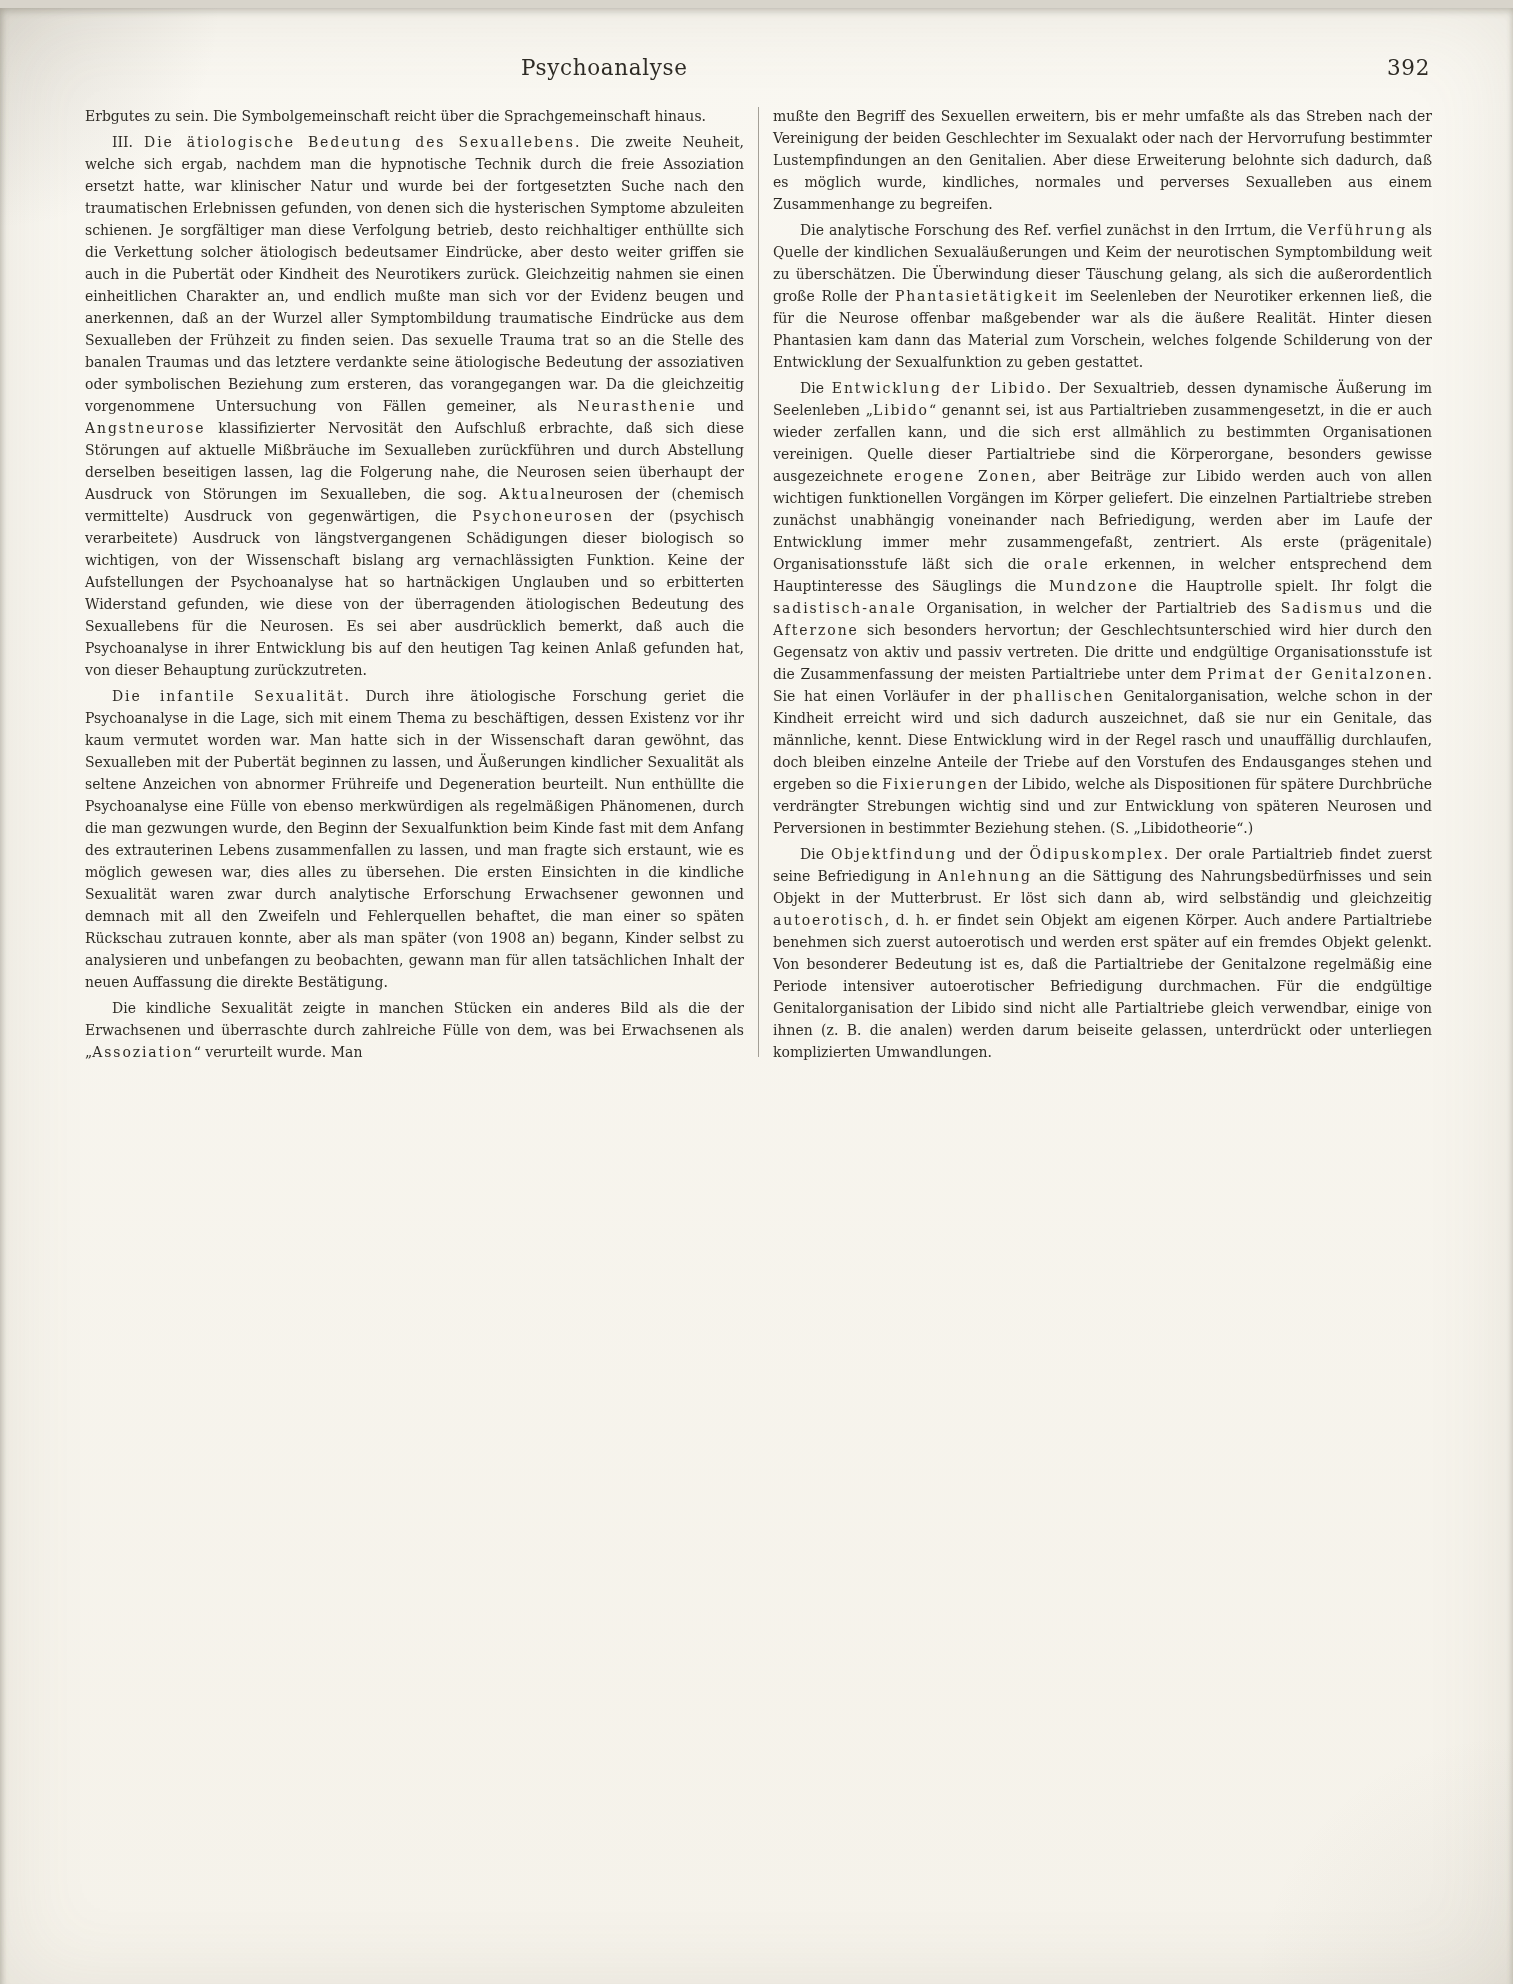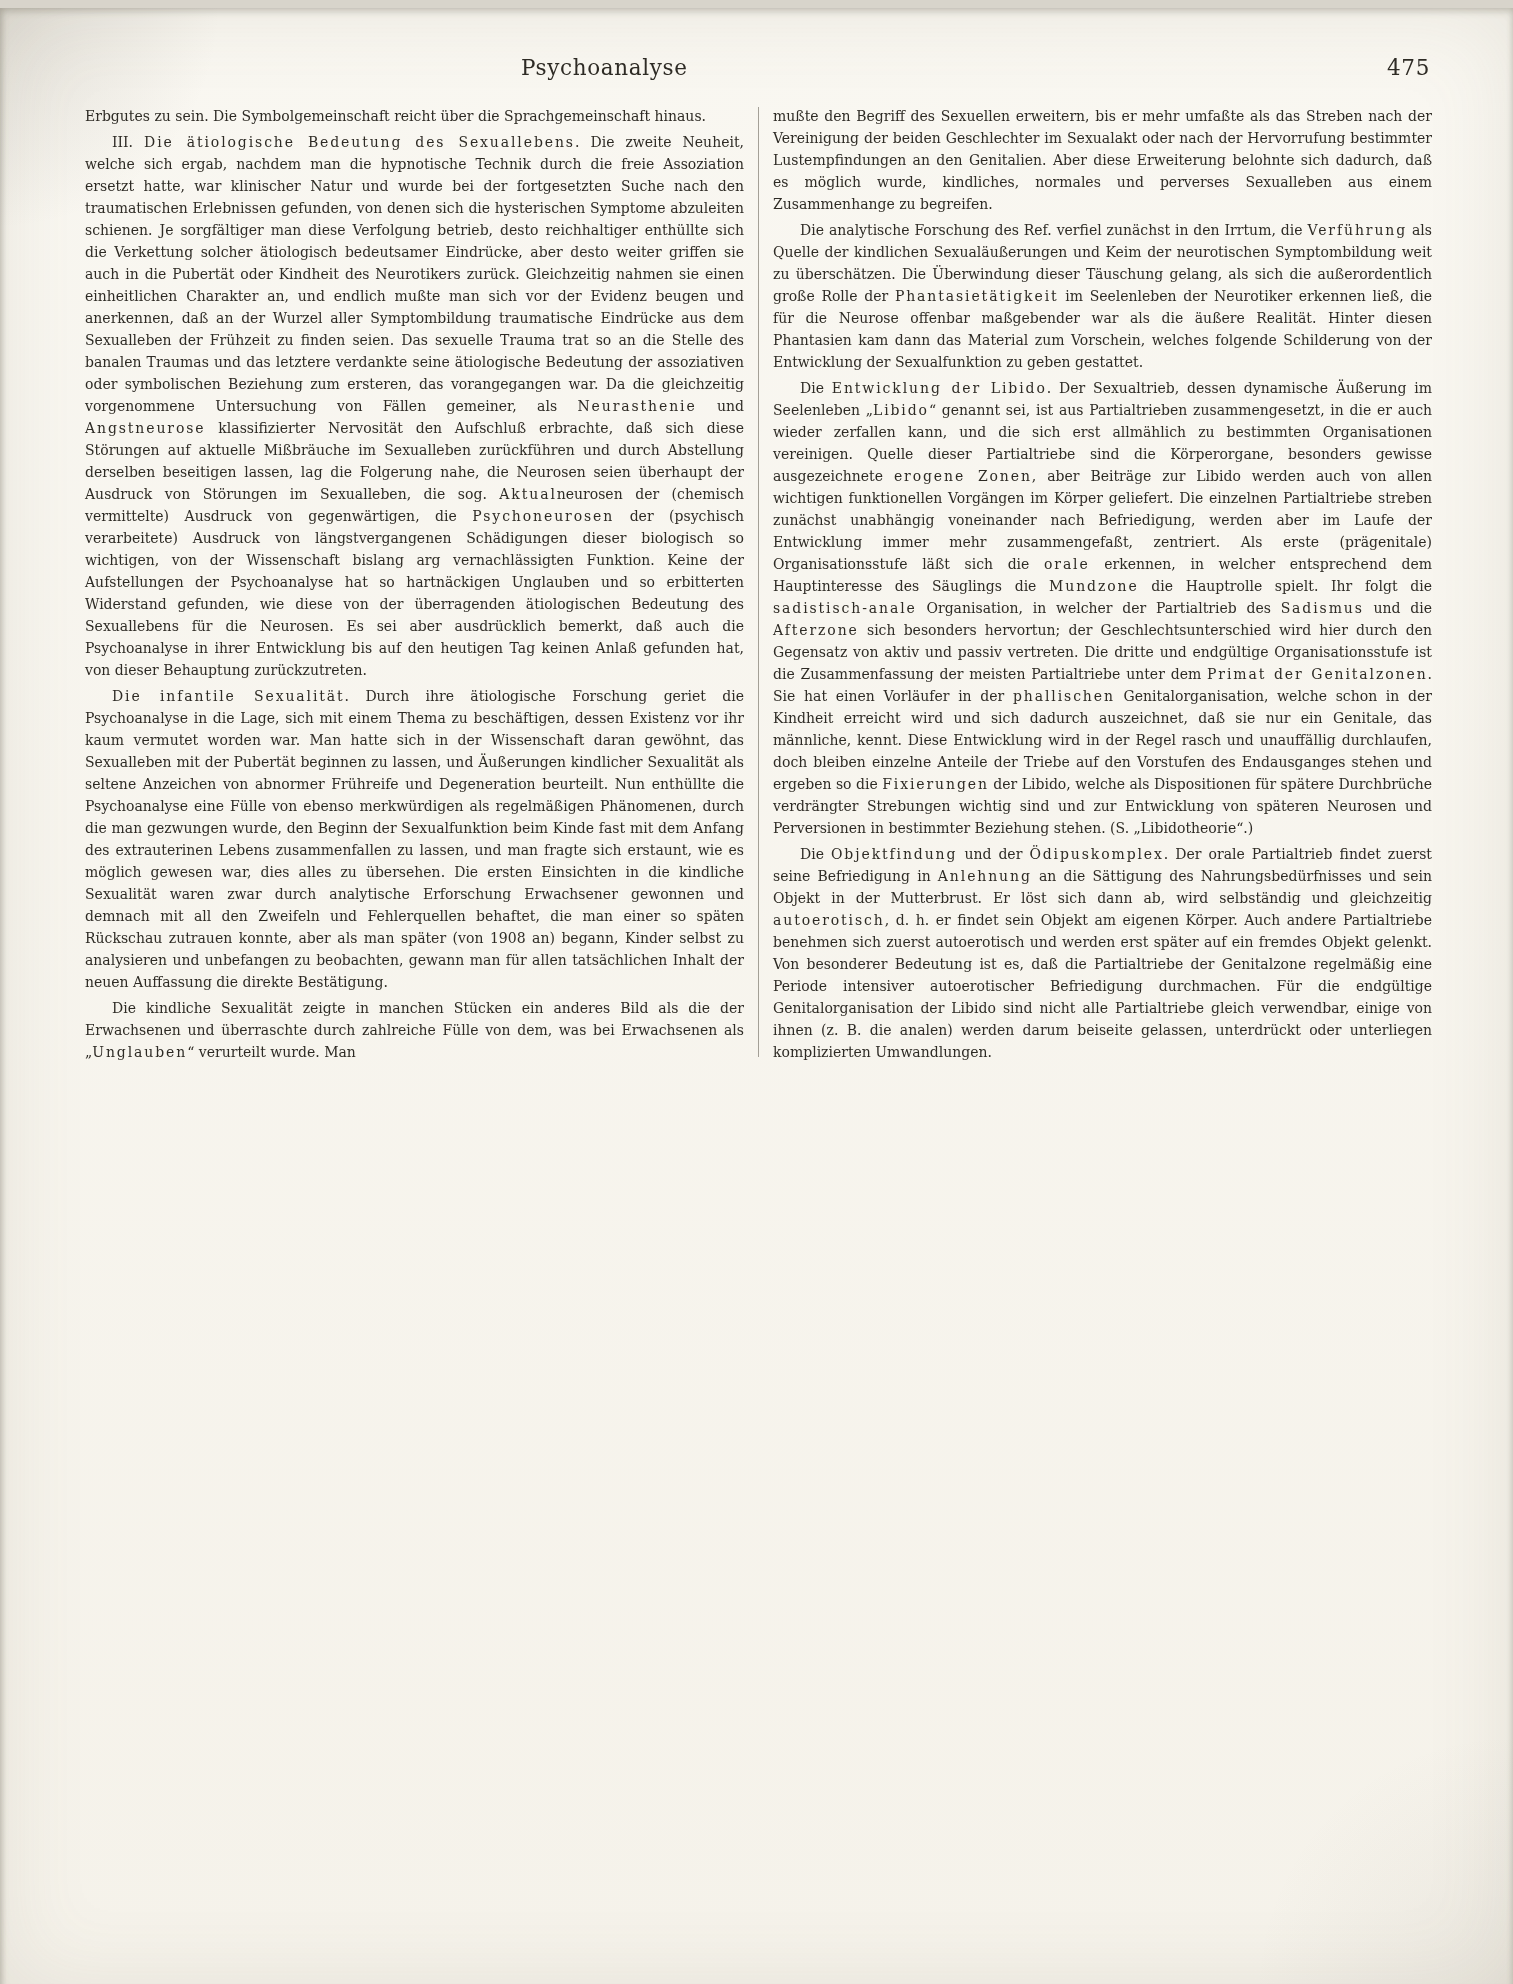--- a/index.html
+++ b/index.html
@@ -58,28 +58,28 @@
   p.para.indent { text-indent: 27px; }
   p.para + p.para { margin-top: 4px; }
   .sperr { letter-spacing: 0.135em; }
 </style>
 </head>
 <body>
 
 <div class="page">
   <div class="header">
     <span class="header-title">Psychoanalyse</span>
-    <span class="page-number">475</span>
+    <span class="page-number">392</span>
   </div>
   <div class="columns">
     <div class="column">
         <p class="para"><span class="plain">Erbgutes zu sein. Die Symbolgemeinschaft reicht über die Sprachgemeinschaft hinaus.</span></p>
         <p class="para indent"><span class="plain">III. </span><span class="sperr">Die ätiologische Bedeutung des Sexuallebens</span><span class="plain">. Die zweite Neuheit, welche sich ergab, nachdem man die hypnotische Technik durch die freie Assoziation ersetzt hatte, war klinischer Natur und wurde bei der fortgesetzten Suche nach den traumatischen Erlebnissen gefunden, von denen sich die hysterischen Symptome abzuleiten schienen. Je sorgfältiger man diese Verfolgung betrieb, desto reichhaltiger enthüllte sich die Verkettung solcher ätiologisch bedeutsamer Eindrücke, aber desto weiter griffen sie auch in die Pubertät oder Kindheit des Neurotikers zurück. Gleichzeitig nahmen sie einen einheitlichen Charakter an, und endlich mußte man sich vor der Evidenz beugen und anerkennen, daß an der Wurzel aller Symptombildung traumatische Eindrücke aus dem Sexualleben der Frühzeit zu finden seien. Das sexuelle Trauma trat so an die Stelle des banalen Traumas und das letztere verdankte seine ätiologische Bedeutung der assoziativen oder symbolischen Beziehung zum ersteren, das vorangegangen war. Da die gleichzeitig vorgenommene Untersuchung von Fällen gemeiner, als </span><span class="sperr">Neurasthenie</span><span class="plain"> und </span><span class="sperr">Angstneurose</span><span class="plain"> klassifizierter Nervosität den Aufschluß erbrachte, daß sich diese Störungen auf aktuelle Mißbräuche im Sexualleben zurückführen und durch Abstellung derselben beseitigen lassen, lag die Folgerung nahe, die Neurosen seien überhaupt der Ausdruck von Störungen im Sexualleben, die sog. </span><span class="sperr">Aktual</span><span class="plain">neurosen der (chemisch vermittelte) Ausdruck von gegenwärtigen, die </span><span class="sperr">Psychoneurosen</span><span class="plain"> der (psychisch verarbeitete) Ausdruck von längstvergangenen Schädigungen dieser biologisch so wichtigen, von der Wissenschaft bislang arg vernachlässigten Funktion. Keine der Aufstellungen der Psychoanalyse hat so hartnäckigen Unglauben und so erbitterten Widerstand gefunden, wie diese von der überragenden ätiologischen Bedeutung des Sexuallebens für die Neurosen. Es sei aber ausdrücklich bemerkt, daß auch die Psychoanalyse in ihrer Entwicklung bis auf den heutigen Tag keinen Anlaß gefunden hat, von dieser Behauptung zurückzutreten.</span></p>
         <p class="para indent"><span class="sperr">Die infantile Sexualität</span><span class="plain">. Durch ihre ätiologische Forschung geriet die Psychoanalyse in die Lage, sich mit einem Thema zu beschäftigen, dessen Existenz vor ihr kaum vermutet worden war. Man hatte sich in der Wissenschaft daran gewöhnt, das Sexualleben mit der Pubertät beginnen zu lassen, und Äußerungen kindlicher Sexualität als seltene Anzeichen von abnormer Frühreife und Degeneration beurteilt. Nun enthüllte die Psychoanalyse eine Fülle von ebenso merkwürdigen als regelmäßigen Phänomenen, durch die man gezwungen wurde, den Beginn der Sexualfunktion beim Kinde fast mit dem Anfang des extrauterinen Lebens zusammenfallen zu lassen, und man fragte sich erstaunt, wie es möglich gewesen war, dies alles zu übersehen. Die ersten Einsichten in die kindliche Sexualität waren zwar durch analytische Erforschung Erwachsener gewonnen und demnach mit all den Zweifeln und Fehlerquellen behaftet, die man einer so späten Rückschau zutrauen konnte, aber als man später (von 1908 an) begann, Kinder selbst zu analysieren und unbefangen zu beobachten, gewann man für allen tatsächlichen Inhalt der neuen Auffassung die direkte Bestätigung.</span></p>
-        <p class="para indent"><span class="plain">Die kindliche Sexualität zeigte in manchen Stücken ein anderes Bild als die der Erwachsenen und überraschte durch zahlreiche Fülle von dem, was bei Erwachsenen als „</span><span class="sperr">Unglauben</span><span class="plain">“ verurteilt wurde. Man</span></p>
+        <p class="para indent"><span class="plain">Die kindliche Sexualität zeigte in manchen Stücken ein anderes Bild als die der Erwachsenen und überraschte durch zahlreiche Fülle von dem, was bei Erwachsenen als „</span><span class="sperr">Assoziation</span><span class="plain">“ verurteilt wurde. Man</span></p>
       </div>
     <div class="divider"></div>
     <div class="column">
         <p class="para"><span class="plain">mußte den Begriff des Sexuellen erweitern, bis er mehr umfaßte als das Streben nach der Vereinigung der beiden Geschlechter im Sexualakt oder nach der Hervorrufung bestimmter Lustempfindungen an den Genitalien. Aber diese Erweiterung belohnte sich dadurch, daß es möglich wurde, kindliches, normales und perverses Sexualleben aus einem Zusammenhange zu begreifen.</span></p>
         <p class="para indent"><span class="plain">Die analytische Forschung des Ref. verfiel zunächst in den Irrtum, die </span><span class="sperr">Verführung</span><span class="plain"> als Quelle der kindlichen Sexualäußerungen und Keim der neurotischen Symptombildung weit zu überschätzen. Die Überwindung dieser Täuschung gelang, als sich die außerordentlich große Rolle der </span><span class="sperr">Phantasietätigkeit</span><span class="plain"> im Seelenleben der Neurotiker erkennen ließ, die für die Neurose offenbar maßgebender war als die äußere Realität. Hinter diesen Phantasien kam dann das Material zum Vorschein, welches folgende Schilderung von der Entwicklung der Sexualfunktion zu geben gestattet.</span></p>
         <p class="para indent"><span class="plain">Die </span><span class="sperr">Entwicklung der Libido</span><span class="plain">. Der Sexualtrieb, dessen dynamische Äußerung im Seelenleben „</span><span class="sperr">Libido</span><span class="plain">“ genannt sei, ist aus Partialtrieben zusammengesetzt, in die er auch wieder zerfallen kann, und die sich erst allmählich zu bestimmten Organisationen vereinigen. Quelle dieser Partialtriebe sind die Körperorgane, besonders gewisse ausgezeichnete </span><span class="sperr">erogene Zonen</span><span class="plain">, aber Beiträge zur Libido werden auch von allen wichtigen funktionellen Vorgängen im Körper geliefert. Die einzelnen Partialtriebe streben zunächst unabhängig voneinander nach Befriedigung, werden aber im Laufe der Entwicklung immer mehr zusammengefaßt, zentriert. Als erste (prägenitale) Organisationsstufe läßt sich die </span><span class="sperr">orale</span><span class="plain"> erkennen, in welcher entsprechend dem Hauptinteresse des Säuglings die </span><span class="sperr">Mundzone</span><span class="plain"> die Hauptrolle spielt. Ihr folgt die </span><span class="sperr">sadistisch-anale</span><span class="plain"> Organisation, in welcher der Partialtrieb des </span><span class="sperr">Sadismus</span><span class="plain"> und die </span><span class="sperr">Afterzone</span><span class="plain"> sich besonders hervortun; der Geschlechtsunterschied wird hier durch den Gegensatz von aktiv und passiv vertreten. Die dritte und endgültige Organisationsstufe ist die Zusammenfassung der meisten Partialtriebe unter dem </span><span class="sperr">Primat der Genitalzonen</span><span class="plain">. Sie hat einen Vorläufer in der </span><span class="sperr">phallischen</span><span class="plain"> Genitalorganisation, welche schon in der Kindheit erreicht wird und sich dadurch auszeichnet, daß sie nur ein Genitale, das männliche, kennt. Diese Entwicklung wird in der Regel rasch und unauffällig durchlaufen, doch bleiben einzelne Anteile der Triebe auf den Vorstufen des Endausganges stehen und ergeben so die </span><span class="sperr">Fixierungen</span><span class="plain"> der Libido, welche als Dispositionen für spätere Durchbrüche verdrängter Strebungen wichtig sind und zur Entwicklung von späteren Neurosen und Perversionen in bestimmter Beziehung stehen. (S. „Libidotheorie“.)</span></p>
         <p class="para indent"><span class="plain">Die </span><span class="sperr">Objektfindung</span><span class="plain"> und der </span><span class="sperr">Ödipuskomplex</span><span class="plain">. Der orale Partialtrieb findet zuerst seine Befriedigung in </span><span class="sperr">Anlehnung</span><span class="plain"> an die Sättigung des Nahrungsbedürfnisses und sein Objekt in der Mutterbrust. Er löst sich dann ab, wird selbständig und gleichzeitig </span><span class="sperr">autoerotisch</span><span class="plain">, d. h. er findet sein Objekt am eigenen Körper. Auch andere Partialtriebe benehmen sich zuerst autoerotisch und werden erst später auf ein fremdes Objekt gelenkt. Von besonderer Bedeutung ist es, daß die Partialtriebe der Genitalzone regelmäßig eine Periode intensiver autoerotischer Befriedigung durchmachen. Für die endgültige Genitalorganisation der Libido sind nicht alle Partialtriebe gleich verwendbar, einige von ihnen (z. B. die analen) werden darum beiseite gelassen, unterdrückt oder unterliegen komplizierten Umwandlungen.</span></p>
       </div>
   </div>
 </div>

